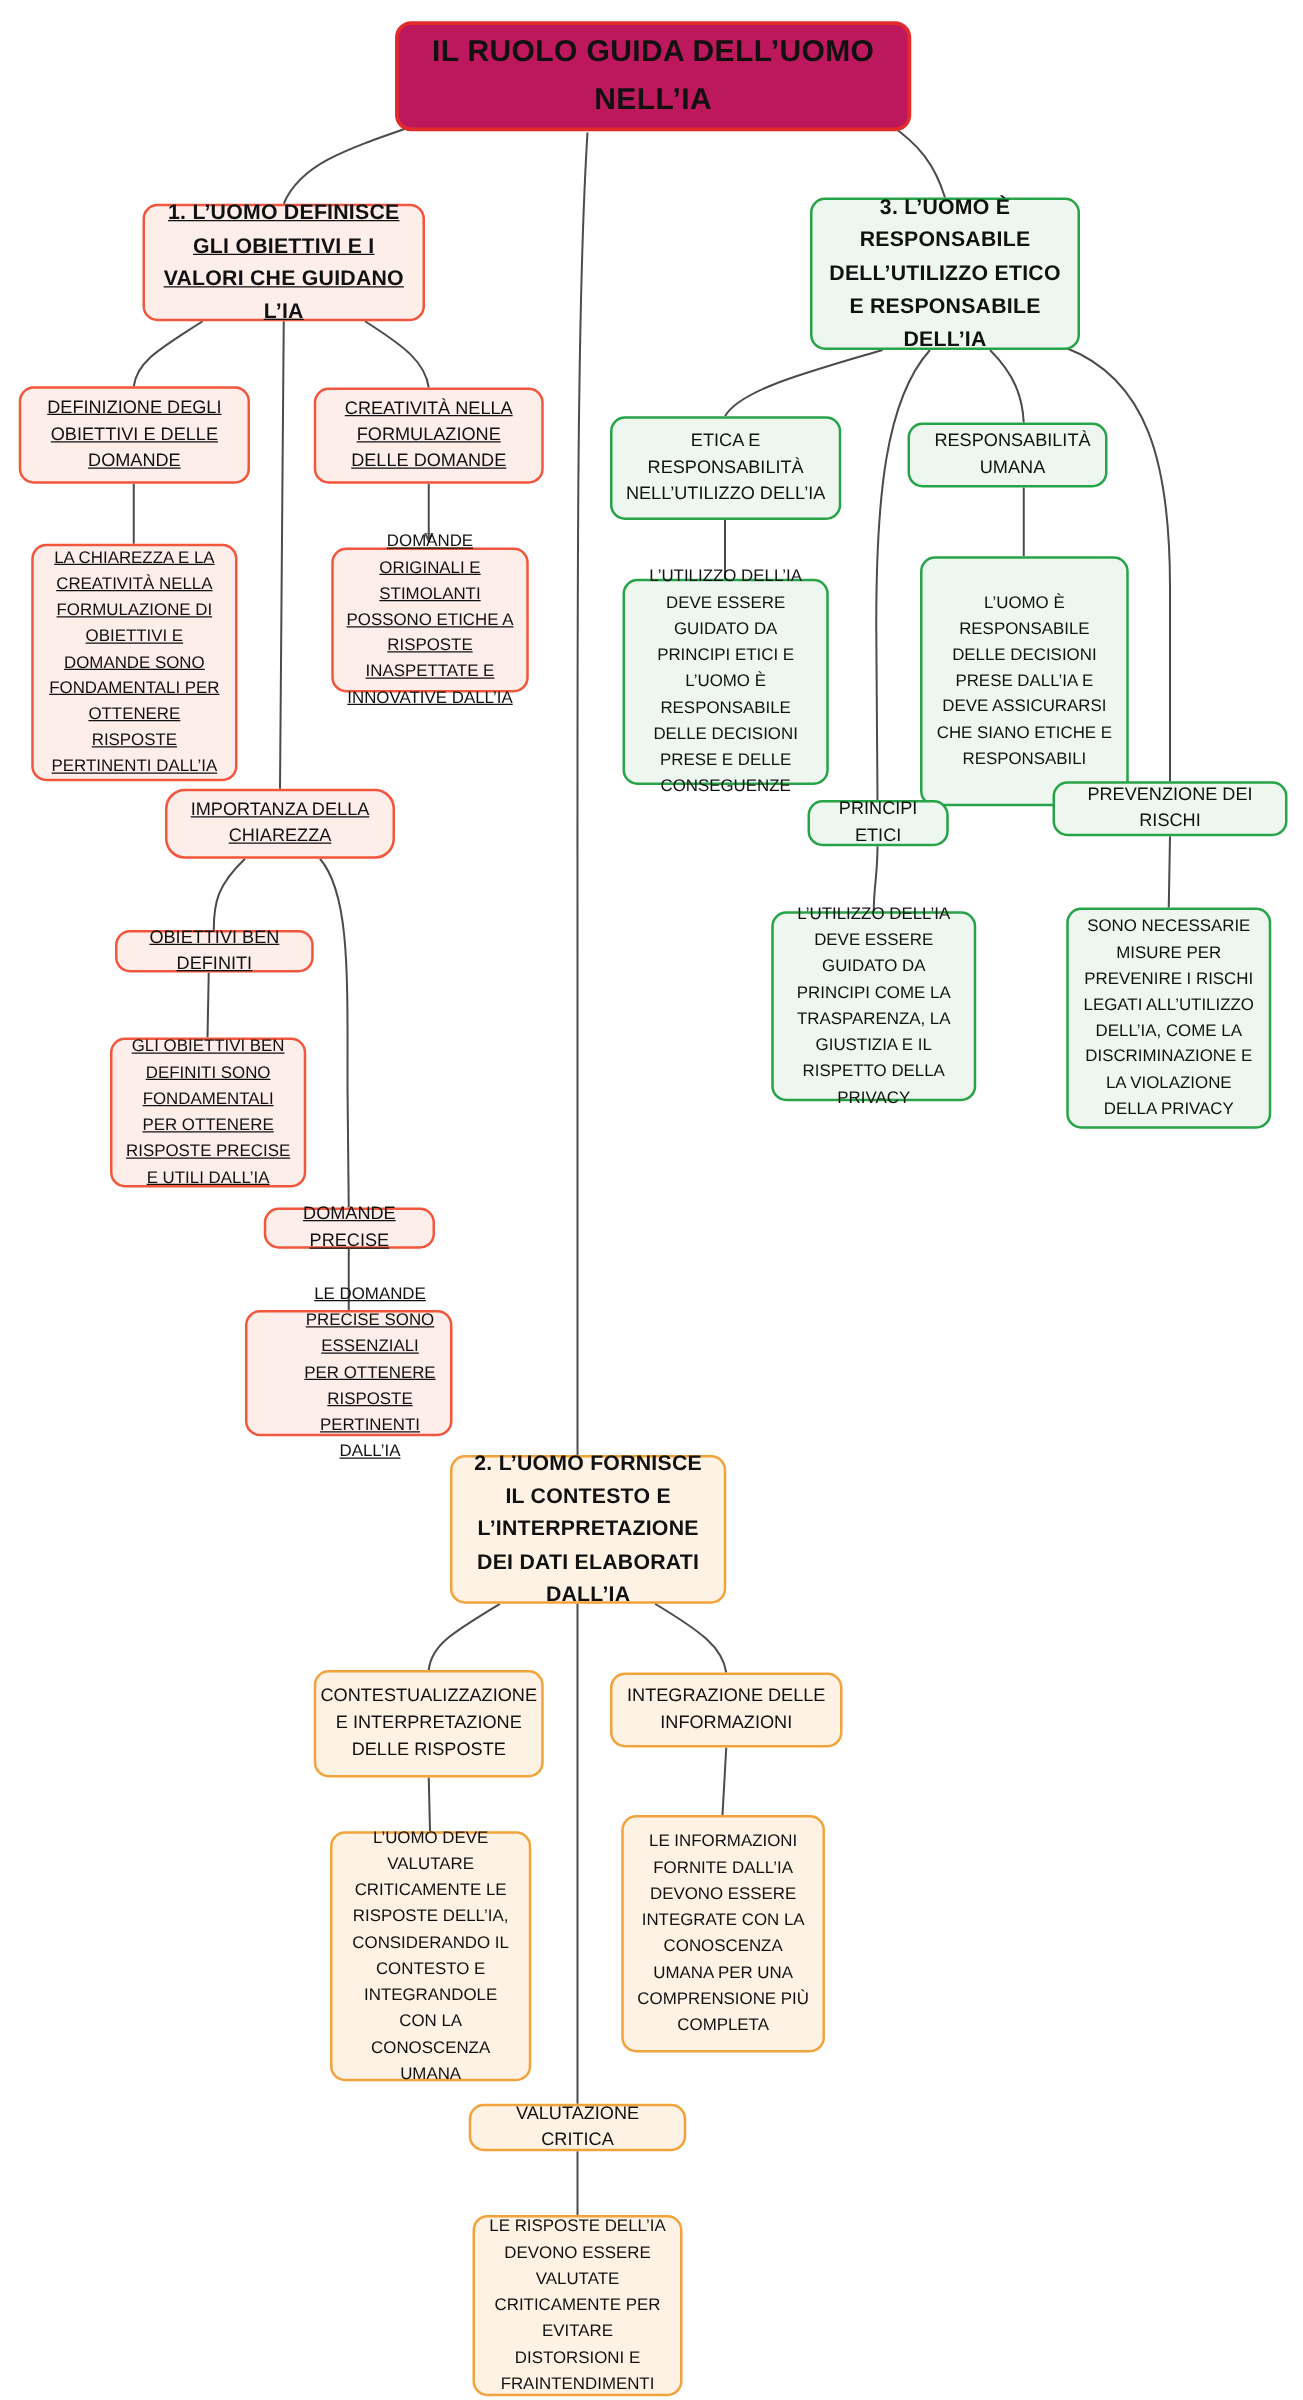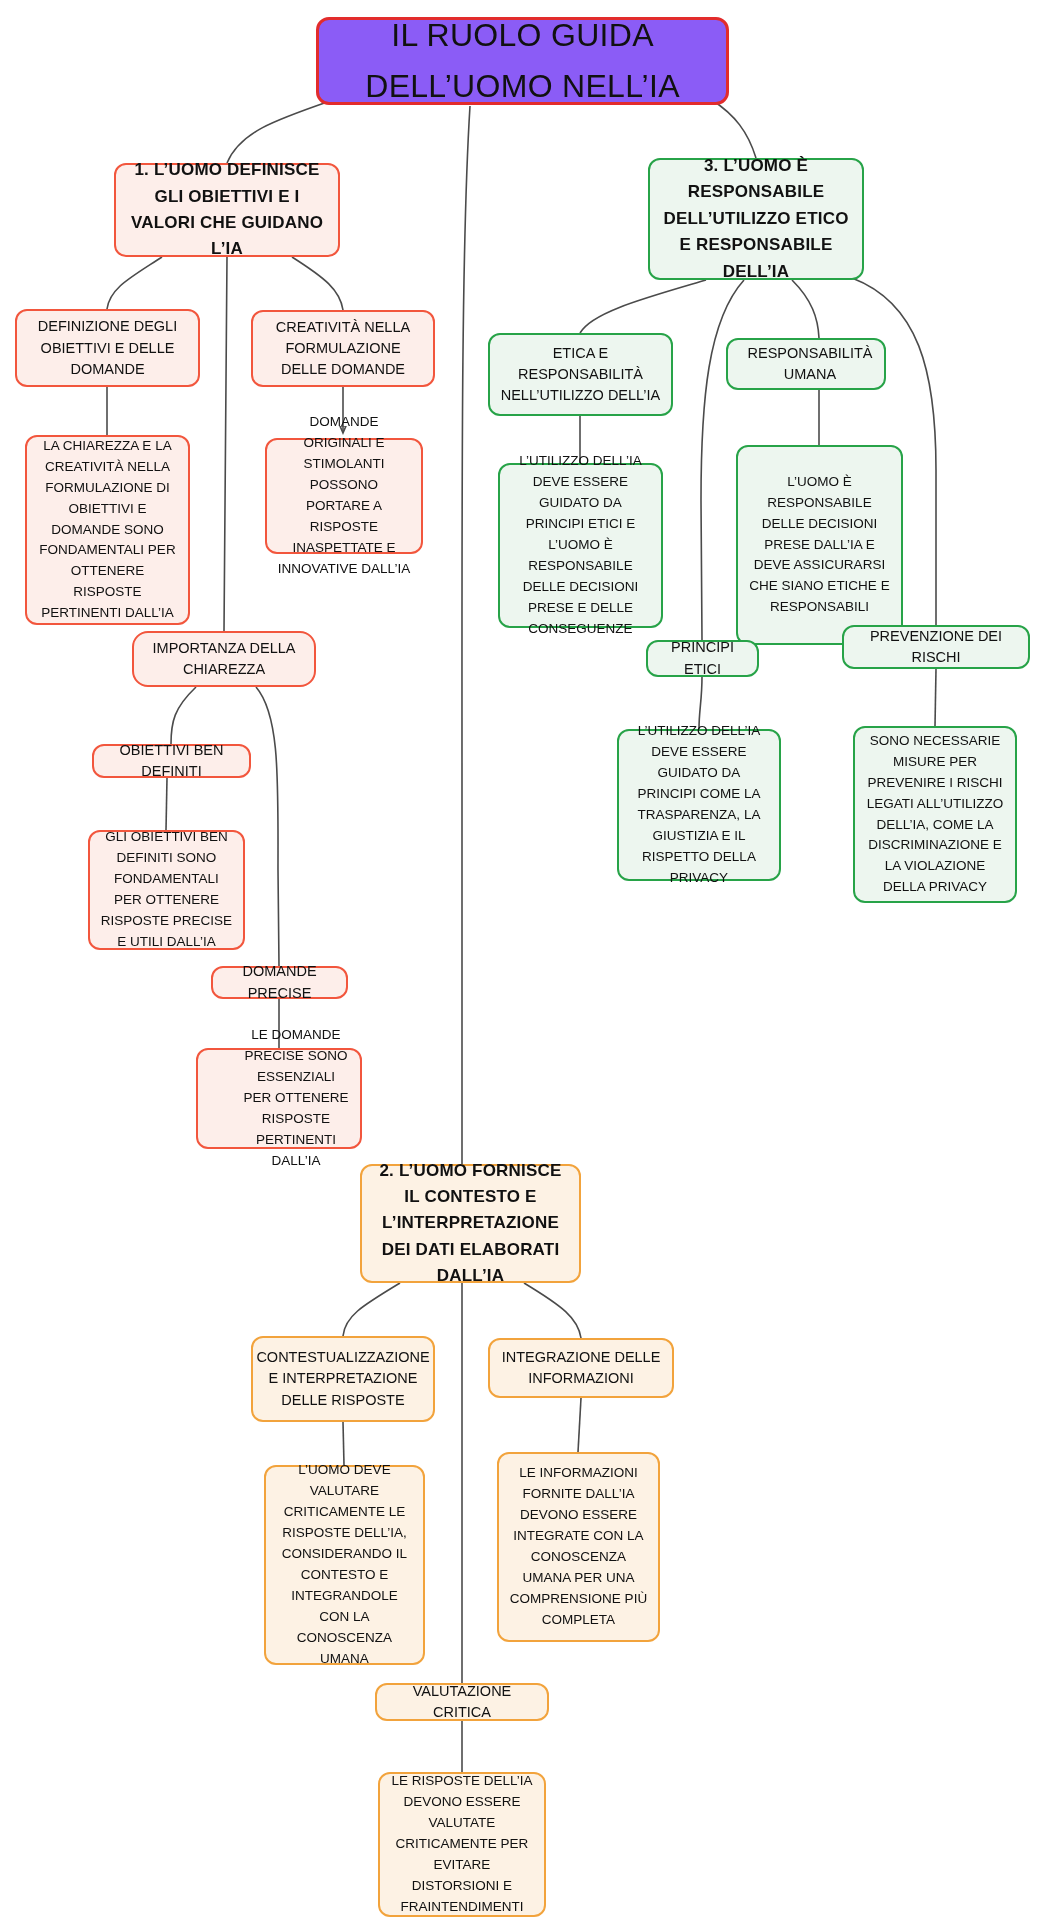--- a/index.html
+++ b/index.html
@@ -3,26 +3,26 @@
 <meta charset="utf-8">
 <style>
   html,body{margin:0;padding:0;background:#ffffff;}
   body{width:1042px;height:1920px;position:relative;overflow:hidden;
        font-family:"Liberation Sans","DejaVu Sans",sans-serif;color:#111;}
   .wires{position:absolute;left:0;top:0;z-index:1;}
   .wires path{fill:none;stroke:#4b4b4b;stroke-width:1.6px;}
   .node{position:absolute;z-index:2;box-sizing:border-box;
         display:flex;align-items:center;justify-content:center;
         text-align:center;border-radius:12px;padding:6px 10px;}
-  .root-style{background:#8b5cf6;border:3px solid #e22c2c;border-radius:13px;
-        font-size:32px;font-weight:400;line-height:1.6;letter-spacing:.3px;}
+  .root-style{background:#be185d;border:3px solid #e22c2c;border-radius:13px;
+        font-size:24px;font-weight:700;line-height:1.6;letter-spacing:.3px;}
   .hdr{font-weight:800;font-size:17px;line-height:1.55;letter-spacing:.2px;}
   .topic{font-size:14.5px;font-weight:500;line-height:1.45;}
   .note{font-size:13.5px;font-weight:400;line-height:1.55;}
-  .red{background:#fdeeea;border:2.5px solid #f2563d;}
+  .red{background:#fdeeea;border:2.5px solid #f2563d;text-decoration:underline;}
   .orange{background:#fdf2e4;border:2.5px solid #f2a33c;}
   .green{background:#edf6ef;border:2px solid #27a348;}
 </style>
 </head>
 <body>
 
 <svg class="wires" width="1042" height="1920" viewBox="0 0 1042 1920">
   <defs>
     <marker id="arrw" markerWidth="9" markerHeight="9" refX="6" refY="4" orient="auto" markerUnits="userSpaceOnUse">
       <path d="M0,1 L7,4 L0,7 Z" fill="#4b4b4b" stroke="none"></path>
@@ -58,21 +58,21 @@
   <path d="M 702,677 C 702,700 699,710 699,729"></path>
   <path d="M 936,669 L 935,726"></path>
 </svg>
 
 <div class="node root-style" style="left:316px;top:17px;width:413px;height:88px;">IL RUOLO GUIDA DELL’UOMO NELL’IA</div>
 
 <div class="node red hdr" style="left:114px;top:163px;width:226px;height:94px;">1. L’UOMO DEFINISCE GLI OBIETTIVI E I VALORI CHE GUIDANO L’IA</div>
 <div class="node red topic" style="left:15px;top:309px;width:185px;height:78px;">DEFINIZIONE DEGLI OBIETTIVI E DELLE DOMANDE</div>
 <div class="node red topic" style="left:251px;top:310px;width:184px;height:77px;">CREATIVITÀ NELLA FORMULAZIONE DELLE DOMANDE</div>
 <div class="node red note" style="left:25px;top:435px;width:165px;height:190px;">LA CHIAREZZA E LA CREATIVITÀ NELLA FORMULAZIONE DI OBIETTIVI E DOMANDE SONO FONDAMENTALI PER OTTENERE RISPOSTE PERTINENTI DALL’IA</div>
-<div class="node red note" style="left:265px;top:438px;width:158px;height:116px;">DOMANDE ORIGINALI E STIMOLANTI POSSONO PORTARE A RISPOSTE INASPETTATE E INNOVATIVE DALL’IA</div>
+<div class="node red note" style="left:265px;top:438px;width:158px;height:116px;">DOMANDE ORIGINALI E STIMOLANTI POSSONO ETICHE A RISPOSTE INASPETTATE E INNOVATIVE DALL’IA</div>
 <div class="node red topic" style="left:132px;top:631px;width:184px;height:56px;border-radius:16px;">IMPORTANZA DELLA CHIAREZZA</div>
 <div class="node red topic" style="left:92px;top:744px;width:159px;height:34px;">OBIETTIVI BEN DEFINITI</div>
 <div class="node red note" style="left:88px;top:830px;width:157px;height:120px;">GLI OBIETTIVI BEN DEFINITI SONO FONDAMENTALI PER OTTENERE RISPOSTE PRECISE E UTILI DALL’IA</div>
 <div class="node red topic" style="left:211px;top:966px;width:137px;height:33px;">DOMANDE PRECISE</div>
 <div class="node red note" style="left:196px;top:1048px;width:166px;height:101px;padding-left:44px;">LE DOMANDE PRECISE SONO ESSENZIALI PER OTTENERE RISPOSTE PERTINENTI DALL’IA</div>
 
 <div class="node orange hdr" style="left:360px;top:1164px;width:221px;height:119px;">2. L’UOMO FORNISCE IL CONTESTO E L’INTERPRETAZIONE DEI DATI ELABORATI DALL’IA</div>
 <div class="node orange topic" style="left:251px;top:1336px;width:184px;height:86px;">CONTESTUALIZZAZIONE E INTERPRETAZIONE DELLE RISPOSTE</div>
 <div class="node orange topic" style="left:488px;top:1338px;width:186px;height:60px;">INTEGRAZIONE DELLE INFORMAZIONI</div>
 <div class="node orange note" style="left:264px;top:1465px;width:161px;height:200px;">L’UOMO DEVE VALUTARE CRITICAMENTE LE RISPOSTE DELL’IA, CONSIDERANDO IL CONTESTO E INTEGRANDOLE CON LA CONOSCENZA UMANA</div>

